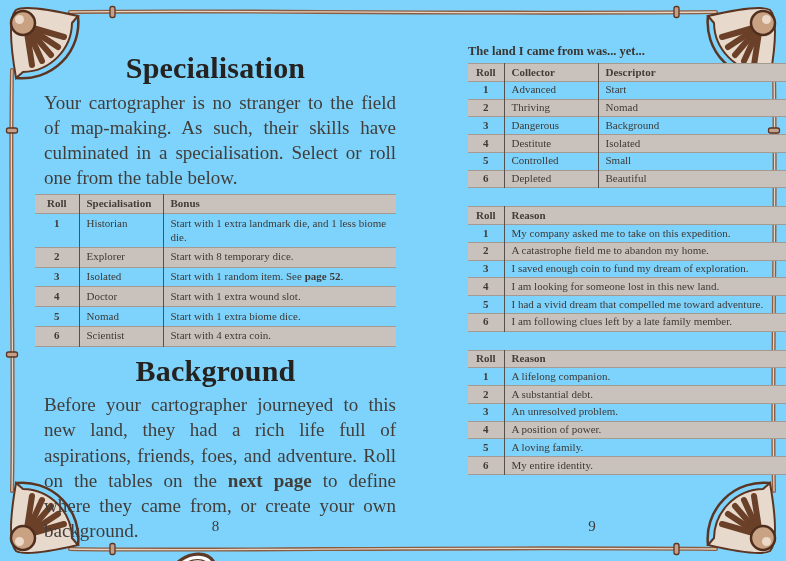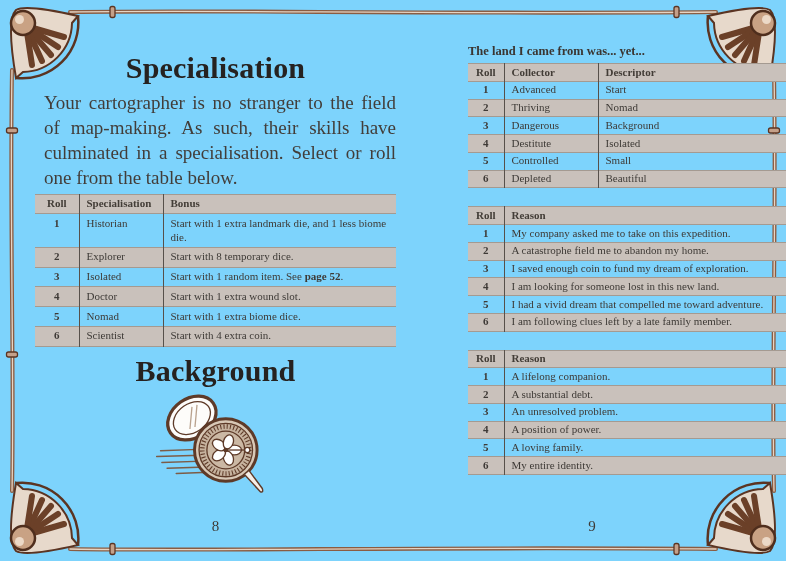--- a/index.html
+++ b/index.html
@@ -194,20 +194,21 @@
           </tr>
           <tr class="shaded">
             <td>6</td>
             <td>Scientist</td>
             <td>Start with 4 extra coin.</td>
           </tr>
         </tbody>
       </table>
 
     <h1 class="section-title bg-title">Background</h1>
+    <p class="intro">Before your cartographer journeyed to this new land, they had a rich life full of aspirations, friends, foes, and adventure. Roll on the tables on the <b>next page</b> to define where they came from, or create your own background.</p>
 
     <div class="illustration">
       <svg width="150" height="111" viewBox="0 0 230 170" aria-hidden="true">
 
         <g stroke="#7d5c46" stroke-width="2.2" stroke-linecap="round">
           <line x1="30" y1="96" x2="88" y2="94"></line>
           <line x1="24" y1="105" x2="92" y2="103"></line>
           <line x1="32" y1="114" x2="96" y2="112"></line>
           <line x1="40" y1="123" x2="100" y2="121"></line>
           <line x1="54" y1="131" x2="104" y2="129"></line>

